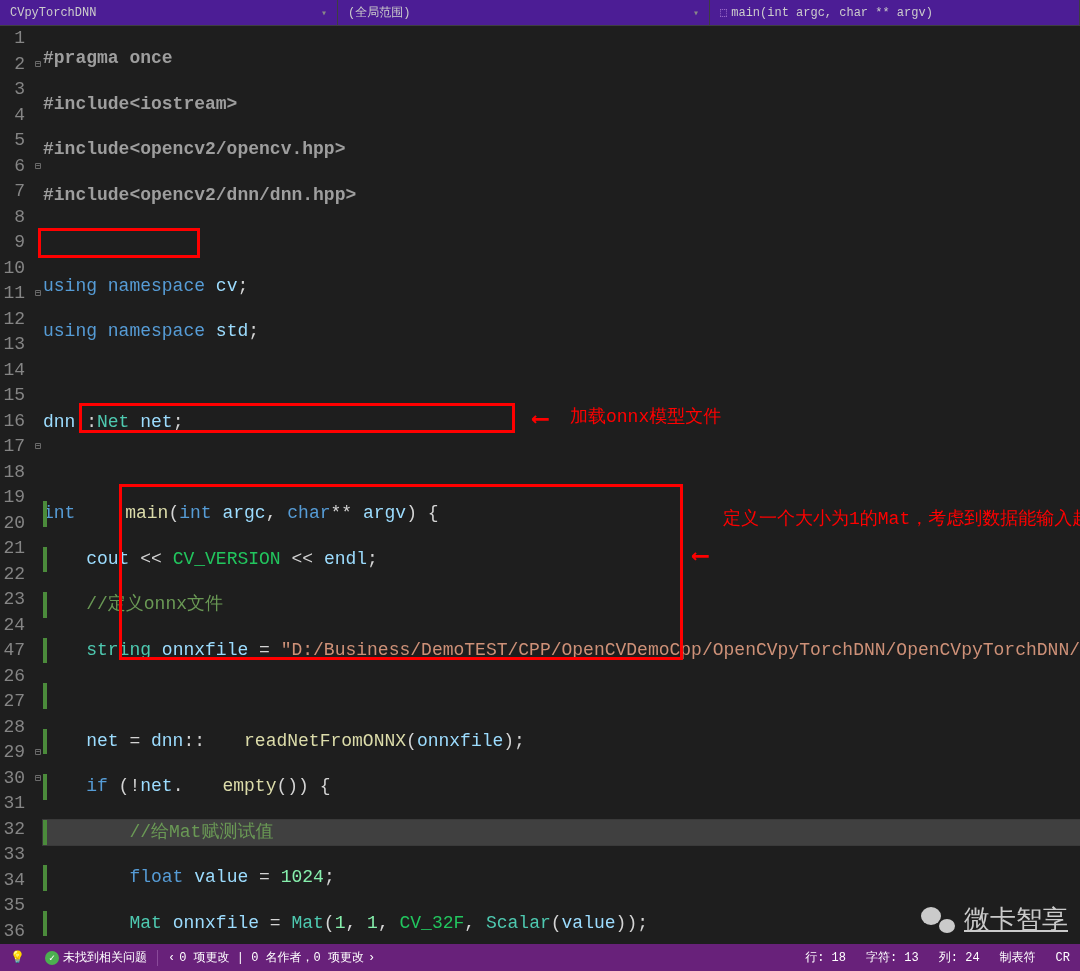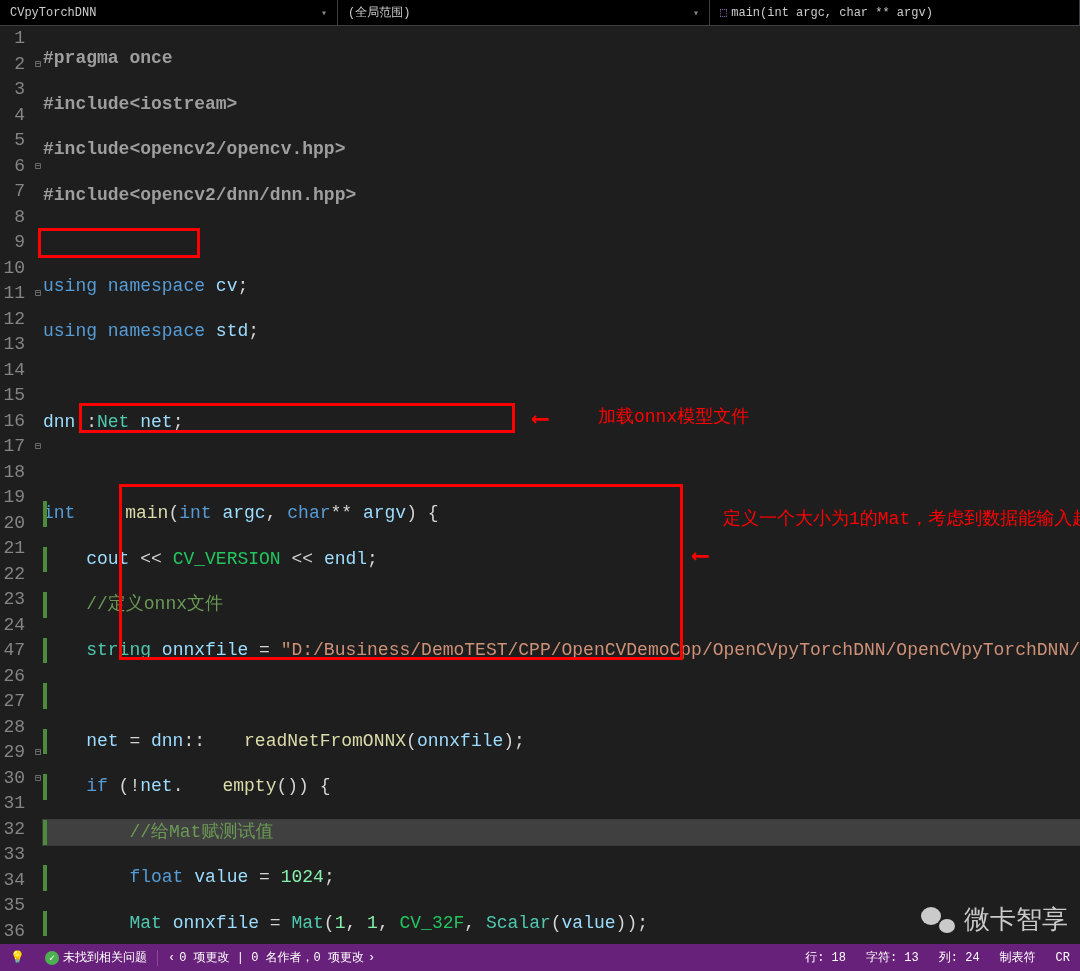--- a/index.html
+++ b/index.html
@@ -8,21 +8,21 @@
   height: 971px;
   background: #1e1e1e;
   color: #d4d4d4;
   font-family: Consolas, 'Courier New', monospace;
   font-size: 18px;
   overflow: hidden;
   position: relative;
 }
 .toolbar {
   height: 26px;
-  background: #000000;
+  background: #4c1d95;
   border-bottom: 1px solid #3e3e42;
   display: flex;
   align-items: center;
   font-size: 12px;
   color: #cccccc;
 }
 .toolbar-item {
   padding: 0 10px;
   height: 100%;
   display: flex;
@@ -136,20 +136,21 @@
 .watermark {
   position: absolute;
   bottom: 34px;
   right: 12px;
   color: #dddddd;
   font-size: 26px;
   display: flex;
   align-items: center;
   gap: 9px;
   opacity: 0.9;
+  text-decoration: underline;
 }
 .wx-icon {
   width: 34px; height: 34px; position: relative;
 }
 .wx-icon::before, .wx-icon::after {
   content: ''; position: absolute; border-radius: 50%; background: #ddd;
 }
 .wx-icon::before { width: 20px; height: 18px; left: 0; top: 4px; }
 .wx-icon::after { width: 16px; height: 14px; right: 0; bottom: 4px; }
 </style>
@@ -283,21 +284,21 @@
 
 
 
 
 
 
     
     <div class="red-box" style="left:-5px; top:202px; width:162px; height:30px;"></div>
     <div class="red-box" style="left:36px; top:377px; width:436px; height:30px;"></div>
     <div class="red-arrow" style="left:490px; top:378px;">⟵</div>
-    <div class="red-text" style="left:555px; top:378px;">加载onnx模型文件</div>
+    <div class="red-text" style="left:527px; top:378px;">加载onnx模型文件</div>
     <div class="red-box" style="left:76px; top:458px; width:564px; height:176px;"></div>
     <div class="red-arrow" style="left:650px; top:515px;">⟵</div>
     <div class="red-text" style="left:680px; top:480px; width:330px;">定义一个大小为1的Mat，考虑到数据能输入超过255，所以格式用是的32F</div>
   </div>
 </div>
 
 <div class="statusbar">
   <div class="sb-item">💡</div>
   <div class="sb-item">
     <span class="check-icon">✓</span>

